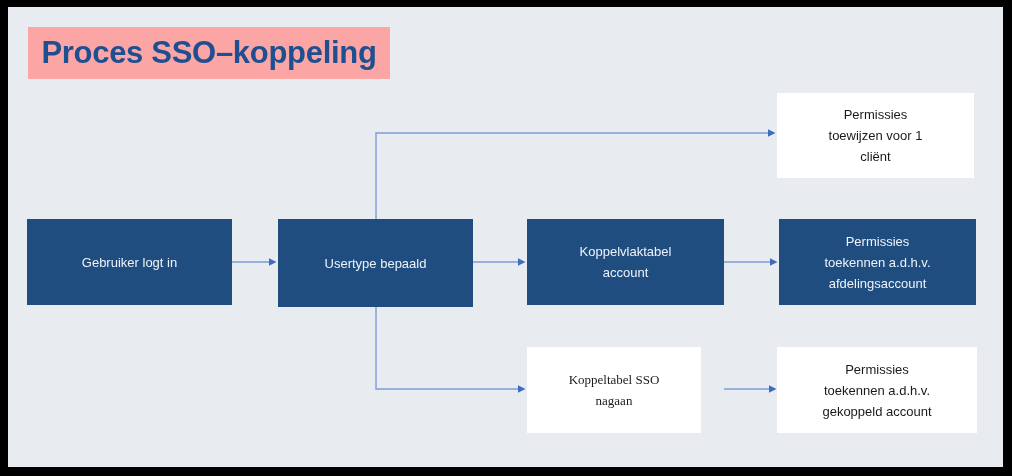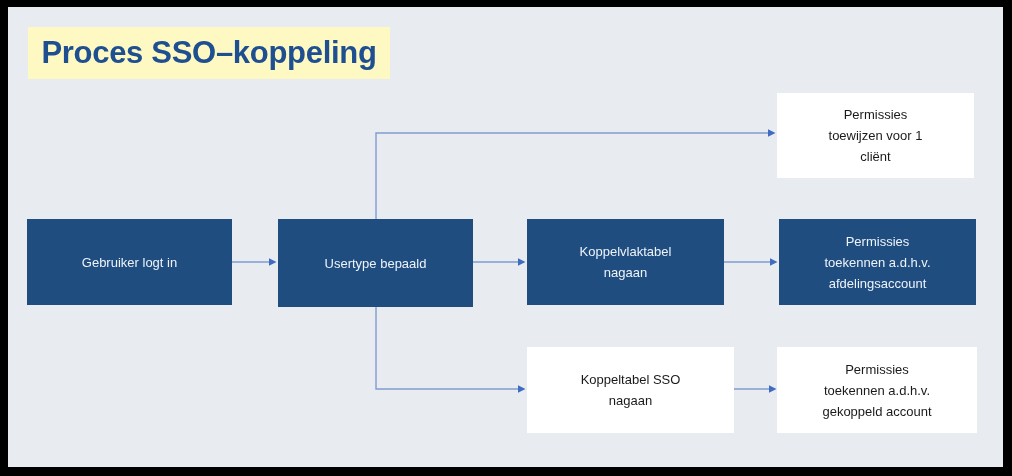--- a/index.html
+++ b/index.html
@@ -21,21 +21,21 @@
     width: 995px;
     height: 460px;
     background: #e8ecf0;
   }
   .title-box {
     position: absolute;
     left: 28px;
     top: 27px;
     width: 362px;
     height: 52px;
-    background: #fef9c3;
+    background: #fca5a5;
     display: flex;
     align-items: center;
     justify-content: center;
   }
   .title-text {
     color: #1e4f91;
     font-size: 31px;
     font-weight: 600;
     letter-spacing: -0.3px;
     white-space: nowrap;
@@ -56,21 +56,21 @@
   }
   .node.light {
     background: #ffffff;
     color: #1a1a1a;
   }
   #node-gebruiker   { left: 27px;  top: 219px; width: 205px; height: 86px; }
   #node-usertype    { left: 278px; top: 219px; width: 195px; height: 88px; }
   #node-koppelvlak  { left: 527px; top: 219px; width: 197px; height: 86px; }
   #node-afdeling    { left: 779px; top: 219px; width: 197px; height: 86px; }
   #node-client      { left: 777px; top: 93px;  width: 197px; height: 85px; }
-  #node-koppeltabel { left: 527px; top: 347px; width: 207px; height: 86px; }
+  #node-koppeltabel { left: 527px; top: 347px; width: 174px; height: 86px; font-family: Liberation Serif, serif; }
   #node-gekoppeld   { left: 777px; top: 347px; width: 200px; height: 86px; }
   .connectors {
     position: absolute;
     left: 0;
     top: 0;
     width: 1012px;
     height: 476px;
     pointer-events: none;
   }
 </style>
@@ -95,21 +95,21 @@
 
 <div class="title-box">
   <span class="title-text">Proces SSO–koppeling</span>
 </div>
 
 <div id="node-gebruiker" class="node dark">Gebruiker logt in</div>
 
 <div id="node-usertype" class="node dark">Usertype bepaald</div>
 
 <div id="node-koppelvlak" class="node dark">Koppelvlaktabel
-nagaan</div>
+account</div>
 
 <div id="node-afdeling" class="node dark">Permissies
 toekennen a.d.h.v.
 afdelingsaccount</div>
 
 <div id="node-client" class="node light">Permissies
 toewijzen voor 1
 cliënt</div>
 
 <div id="node-koppeltabel" class="node light">Koppeltabel SSO

